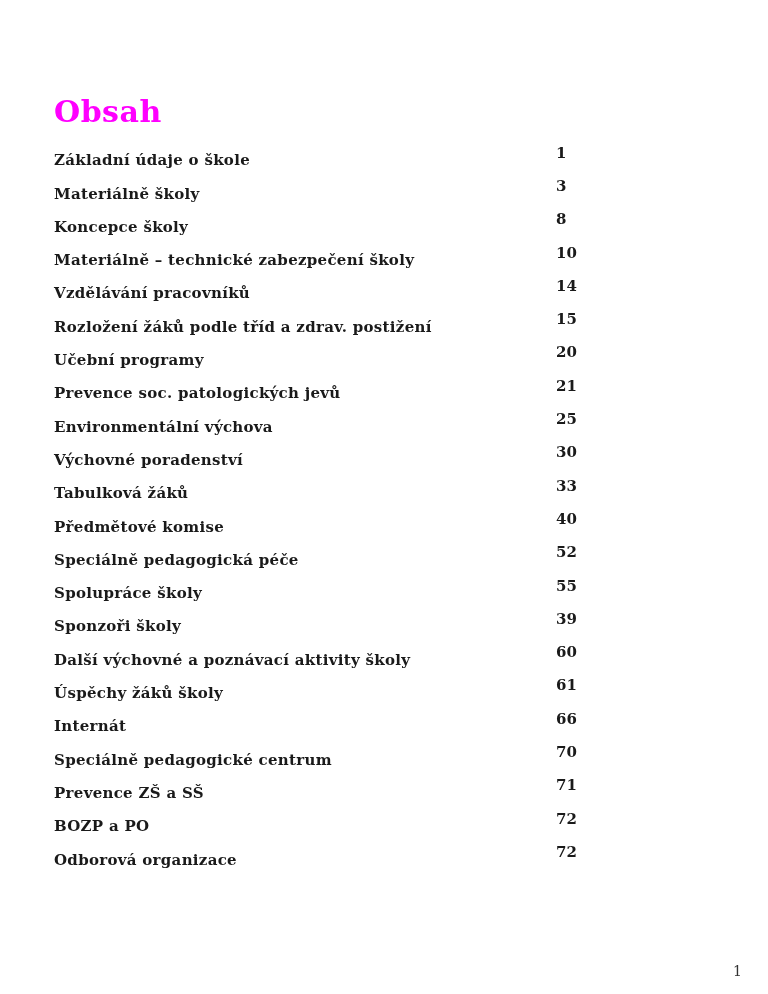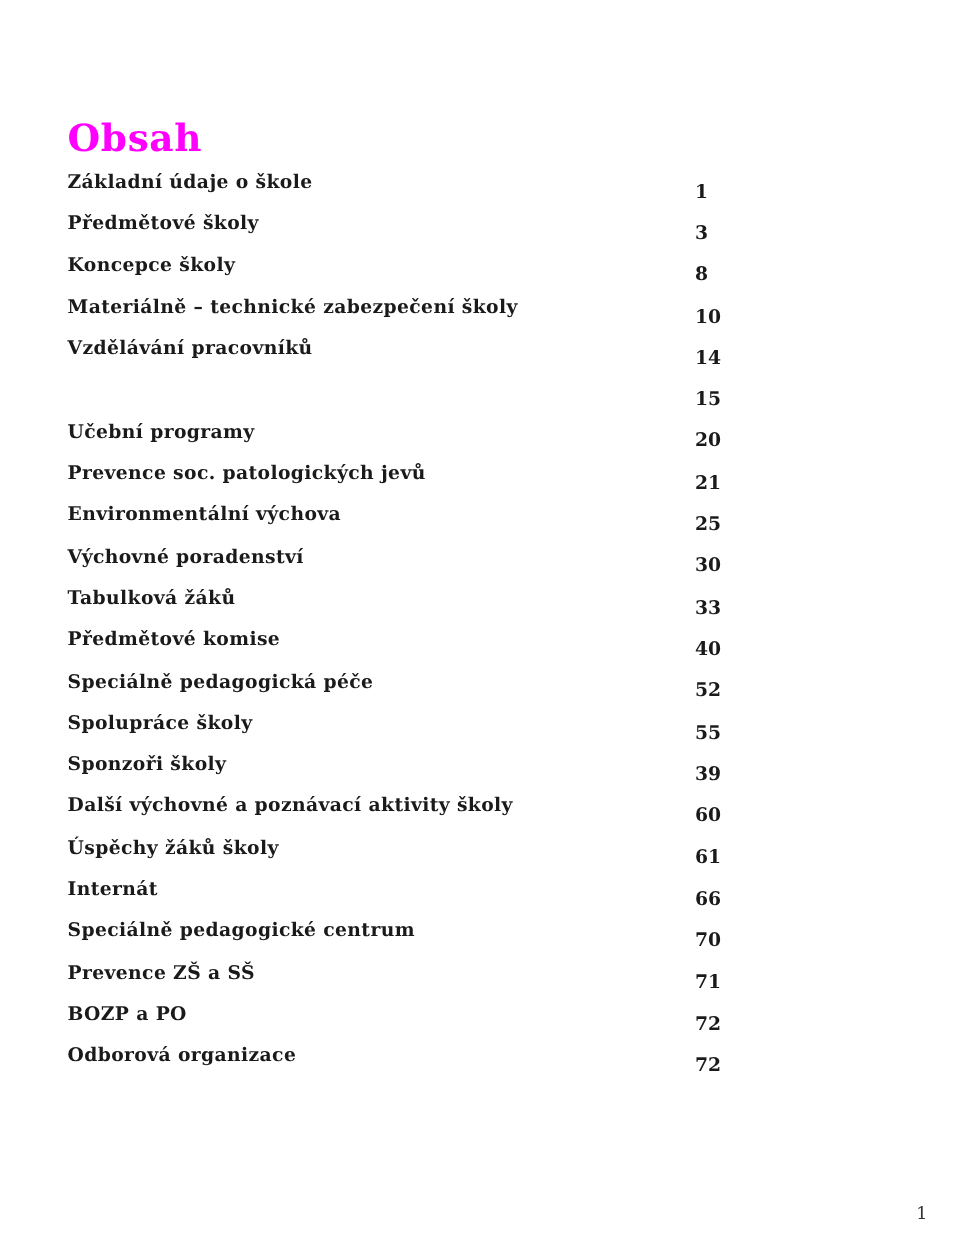--- a/index.html
+++ b/index.html
@@ -29,21 +29,21 @@
   .toc-list {
     position: absolute;
     left: 54px;
     top: 100px;
     width: 660px;
   }
   .toc-row {
     position: relative;
     height: 33.3px;
     display: flex;
-    align-items: flex-start;
+    align-items: flex-end;
   }
   .toc-label {
     font-size: 15px;
     font-weight: bold;
     color: #1a1a1a;
     letter-spacing: 0.3px;
     white-space: nowrap;
   }
   .toc-page {
     position: absolute;
@@ -69,41 +69,42 @@
 
   <h1 class="doc-title" style="color: rgb(255, 0, 255);">Obsah</h1>
 
   <div class="toc-list">
     <div class="toc-row">
       <span class="toc-label">Základní údaje o škole</span>
       <span class="toc-page">1</span>
     </div>
 
     <div class="toc-row">
-      <span class="toc-label">Předmětové školy</span>
+      <span class="toc-label">Materiálně školy</span>
       <span class="toc-page">3</span>
     </div>
 
     <div class="toc-row">
       <span class="toc-label">Koncepce školy</span>
       <span class="toc-page">8</span>
     </div>
 
     <div class="toc-row">
       <span class="toc-label">Materiálně – technické zabezpečení školy</span>
       <span class="toc-page">10</span>
     </div>
 
 
     <div class="toc-row">
       <span class="toc-label">Vzdělávání pracovníků</span>
       <span class="toc-page">14</span>
     </div>
 
     <div class="toc-row">
+      <span class="toc-label">Rozložení žáků podle tříd a zdrav. postižení</span>
       <span class="toc-page">15</span>
     </div>
 
     <div class="toc-row">
       <span class="toc-label">Učební programy</span>
       <span class="toc-page">20</span>
     </div>
 
     <div class="toc-row">
       <span class="toc-label">Prevence soc. patologických jevů</span>

